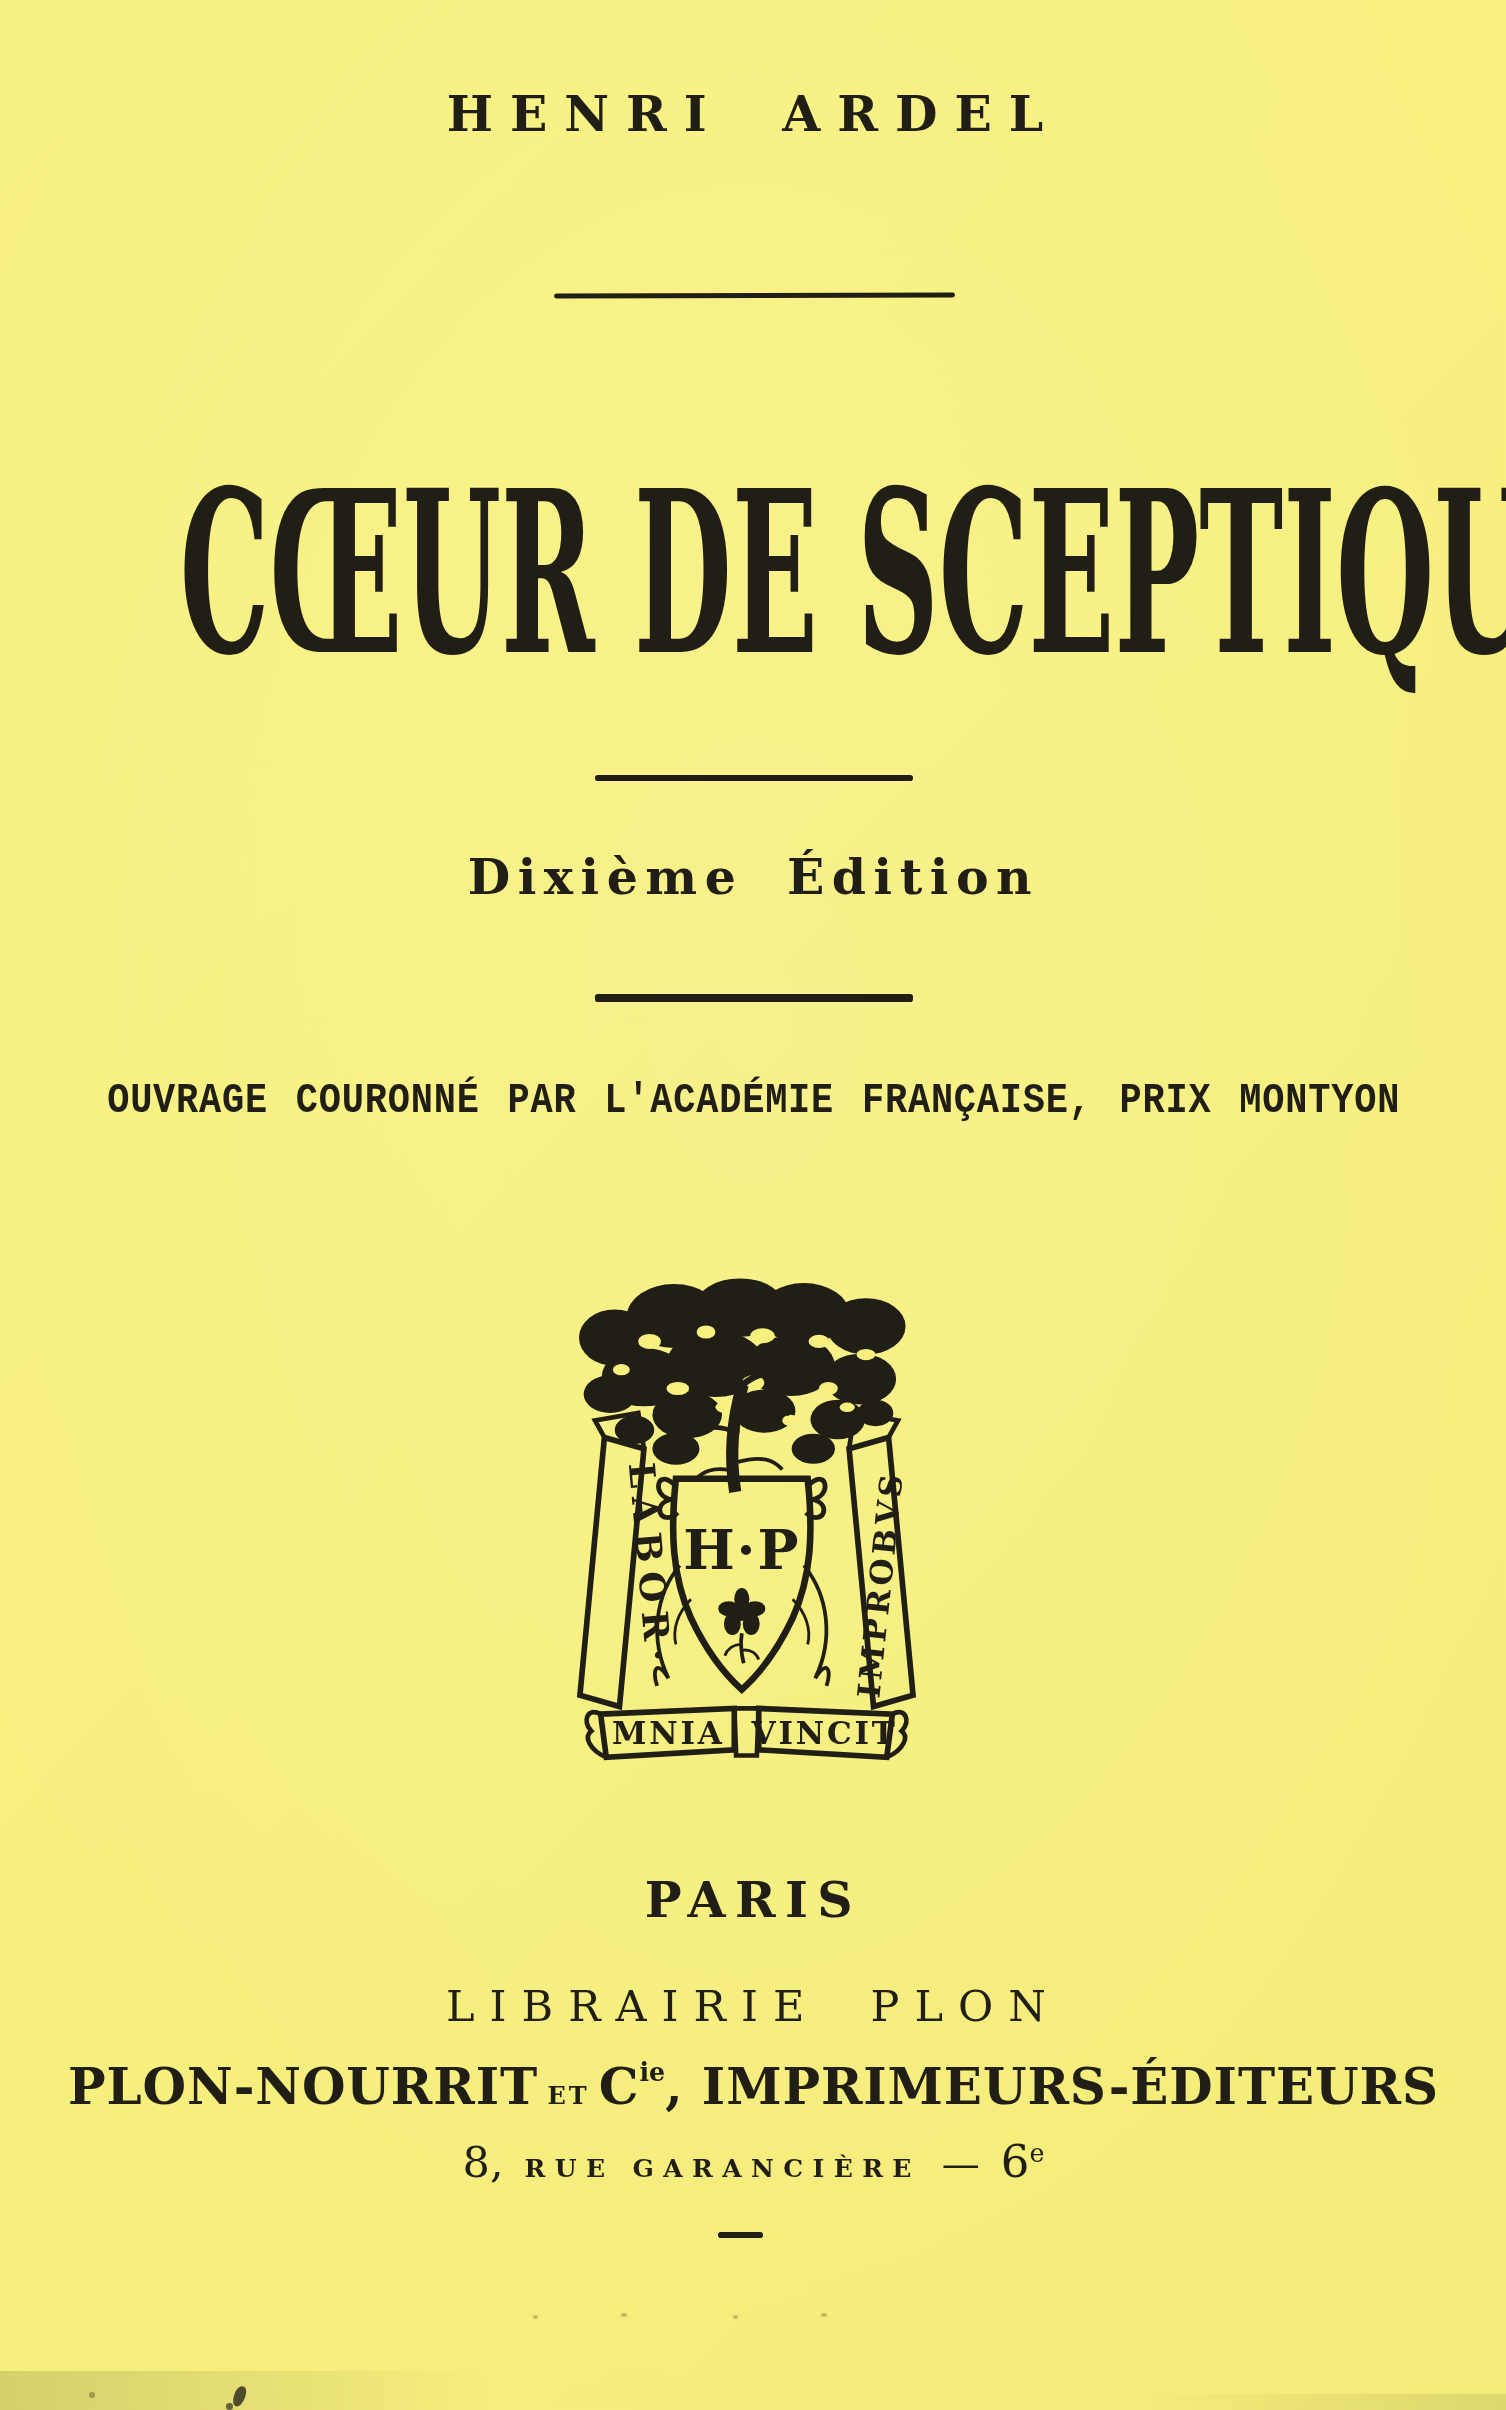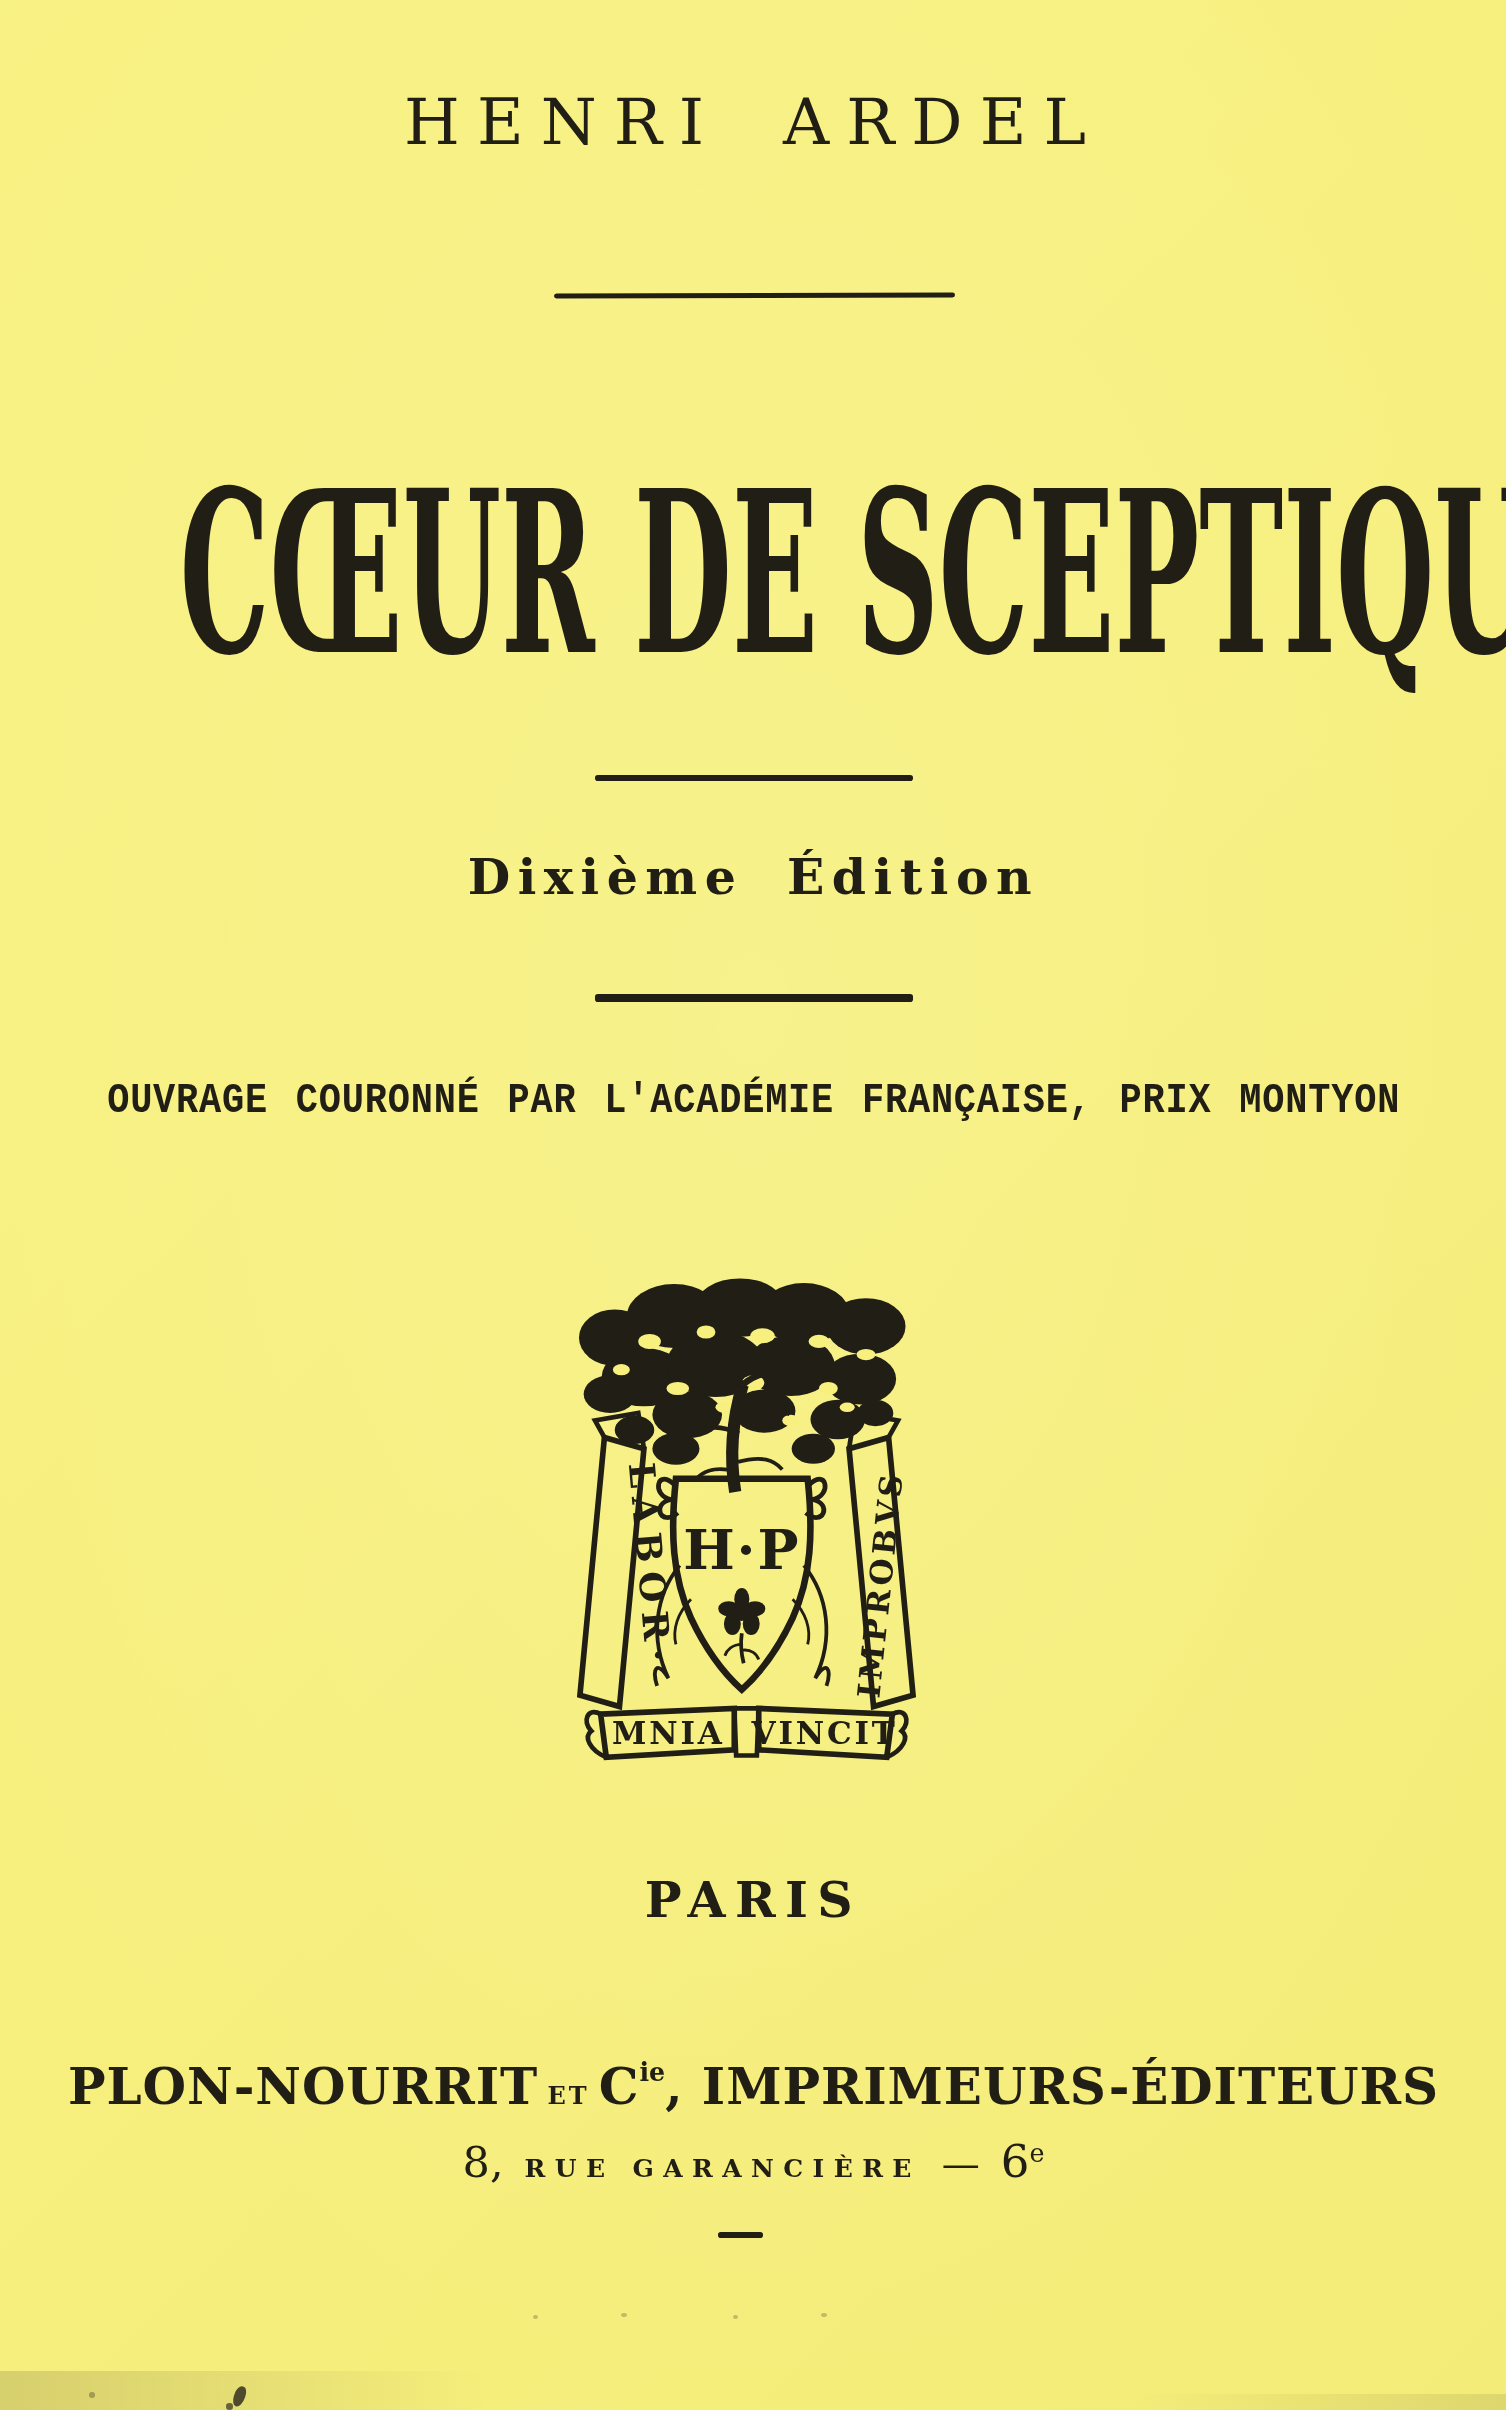--- a/index.html
+++ b/index.html
@@ -9,21 +9,21 @@
     background:#efe87a;
   }
   .page{
     position:relative;width:1507px;height:2411px;overflow:hidden;
     background:
       radial-gradient(ellipse 1318px 2072px at 50% 42%, rgba(255,255,255,0.10), rgba(0,0,0,0) 70%),
       linear-gradient(135deg, #f8f183 0%, #f7f07f 45%, #f4ec78 100%);
     color:#211e15;
   }
   .line{position:absolute;left:0;right:0;text-align:center;line-height:1;white-space:nowrap;}
-  .author{top:90px;font-size:64px;font-weight:normal;letter-spacing:17px;word-spacing:24.5px;}
+  .author{top:90px;font-size:49px;font-weight:bold;letter-spacing:17px;word-spacing:24.5px;}
   .rule{position:absolute;background:#211e15;border-radius:2.8px;}
   .rule1{top:293px;left:554px;width:401px;height:4.7px;transform:rotate(-0.15deg);}
   .rule2{top:775px;left:595px;width:318px;height:5.6px;}
   .rule3{top:994px;left:595px;width:318px;height:7.5px;}
   .rule4{top:2232px;left:718px;width:45px;height:5.6px;}
   .title-wrap{top:460px;}
   .title-wrap .stretch{
     display:inline-block;
     font-size:141px;font-weight:bold;letter-spacing:0px;
     transform:scale(0.80,1.60);transform-origin:50% 0;
@@ -176,20 +176,21 @@
       <path class="stroke" stroke-width="5" d="M182,472 L208,472 L206,522 L184,522 Z"></path>
       <path class="stroke" stroke-width="5" d="M40,478 C26,470 20,486 30,496 C22,502 28,516 46,524"></path>
       <path class="stroke" stroke-width="5" d="M350,478 C364,470 370,486 360,496 C368,502 362,516 344,524"></path>
       <text x="112" y="510" font-size="33" font-weight="bold" text-anchor="middle" letter-spacing="3">MNIA</text>
       <text x="278" y="510" font-size="33" font-weight="bold" text-anchor="middle" letter-spacing="3">VINCIT</text>
     </g>
   </svg>
 
   <div class="line city">PARIS</div>
 
+  <div class="line publisher">LIBRAIRIE PLON</div>
 
   <div class="line imprint"><span>PLON-NOURRIT</span><span class="sc">ET</span><span>C</span><sup>ie</sup><span>, IMPRIMEURS-ÉDITEURS</span></div>
 
   <div class="line address">
     <span class="inner">
       <span class="num">8,</span>
       <span class="street">RUE GARANCIÈRE</span>
       <span class="dash">—</span>
       <span class="district"><span>6</span><sup>e</sup></span>
     </span>

